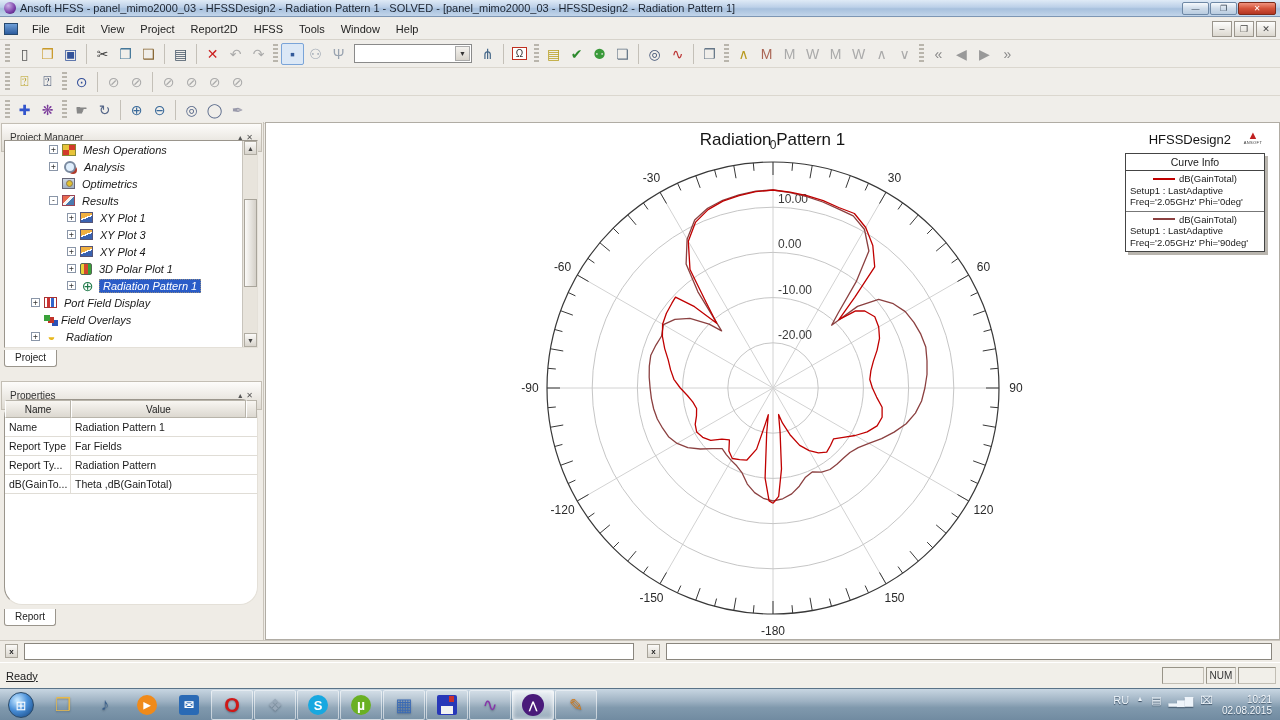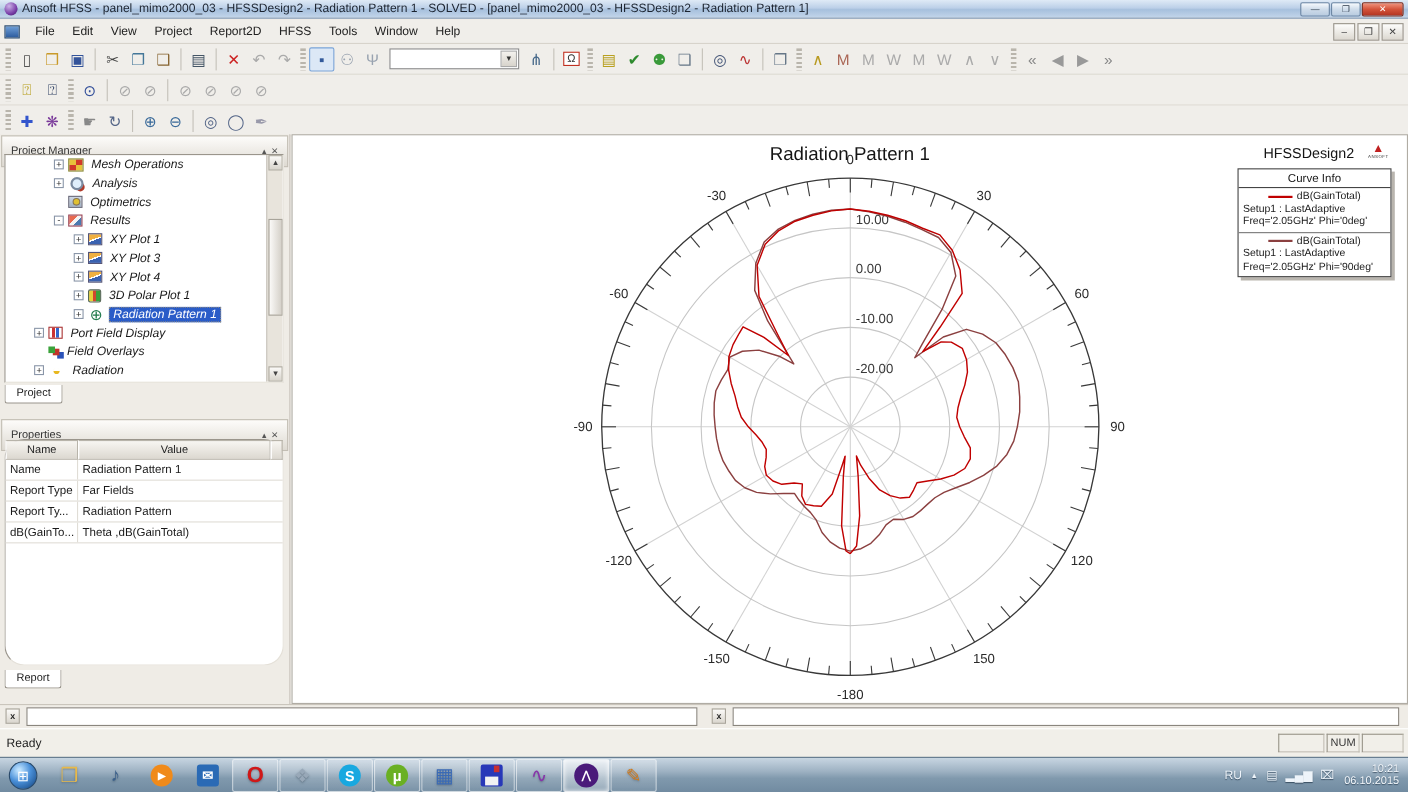--- a/index.html
+++ b/index.html
@@ -109,42 +109,42 @@
   .leg-swatch { width:22px; height:2px; display:inline-block; }
   #polar-svg { position:absolute; left:0; top:0; }
 
   
   #messages { position:absolute; left:0; top:640px; width:1280px; height:22px; background:#efece6; border-top:1px solid #cac5bc; display:flex; }
   .msg-pane { position:relative; height:22px; }
   .msg-x { position:absolute; left:5px; top:3px; width:13px; height:14px; background:linear-gradient(#fbfaf8,#dad6ce);
     border:1px solid #a8a49a; font-size:8px; font-weight:bold; text-align:center; line-height:13px; color:#222; }
   .msg-field { position:absolute; left:24px; right:8px; top:2px; height:17px; background:#fff; border:1px solid #8a867e; }
   #status { position:absolute; left:0; top:662px; width:1280px; height:26px; background:#f1efe9; border-top:1px solid #fff; display:flex; align-items:center; }
-  #status-ready { margin-left:6px; font-size:11px; color:#222; }
+  #status-ready { margin-left:6px; font-size:11px; color:#222;text-decoration:underline; }
   .status-cells { margin-left:auto; display:flex; gap:2px; margin-right:4px; }
   .status-cell { height:17px; border:1px solid #c2beb4; border-top-color:#989488; border-left-color:#989488;
     font-size:10px; display:flex; align-items:center; justify-content:center; color:#333; background:#f1efe9; }
 
   
   #taskbar { position:absolute; left:0; top:688px; width:1280px; height:32px;
     background:linear-gradient(180deg,#c8d6e2 0%,#9db1c2 40%,#8099ad 60%,#718ba1 100%);
     border-top:1px solid #5a7388; display:flex; align-items:center; }
   .task-item { width:42px; height:30px; margin-top:1px; display:flex; align-items:center; justify-content:center; position:relative; }
   .task-item.boxed { border:1px solid rgba(255,255,255,.55); border-radius:2px;
     background:linear-gradient(rgba(255,255,255,.28),rgba(255,255,255,.06)); margin-left:1px; }
   .task-item.active { background:linear-gradient(rgba(255,255,255,.65),rgba(255,255,255,.25));
     box-shadow:inset 0 0 4px rgba(255,255,255,.8); }
   .t-circle { border-radius:50%; display:flex; align-items:center; justify-content:center; color:#fff; font-weight:bold; }
   .task-start .orb { width:26px; height:26px; border-radius:50%; font-size:13px; color:#fff;
     background:radial-gradient(circle at 35% 30%,#bfe3ff 5%,#4a90d9 45%,#1b4e8a 90%);
     border:1px solid #2a4a6a; display:flex; align-items:center; justify-content:center; }
   .task-floppy { width:20px; height:20px; background:#2838b8; border-radius:2px; position:relative; }
   .task-floppy::before { content:""; position:absolute; left:4px; bottom:1px; width:12px; height:8px; background:#f2f2f2; }
   .task-floppy::after { content:""; position:absolute; right:3px; top:1px; width:5px; height:6px; background:#c83030; }
-  #tray { margin-left:auto; display:flex; align-items:center; gap:9px; padding-right:8px; color:#eef4fa; }
+  #tray { margin-left:auto; display:flex; align-items:flex-start; gap:9px; padding-right:8px; color:#eef4fa; }
   .tray-glyph { font-size:11px; text-shadow:0 1px 1px #3a4f63; }
   #tray-clock { text-align:right; font-size:10px; line-height:11px; color:#f4f8fc; text-shadow:0 1px 1px #3a4f63; }
 </style>
 </head>
 <body>
 
 <div id="titlebar">
   <div class="app-orb"></div>
   <div id="title-text">Ansoft HFSS - panel_mimo2000_03 - HFSSDesign2 - Radiation Pattern 1 - SOLVED - [panel_mimo2000_03 - HFSSDesign2 - Radiation Pattern 1]</div>
   <div class="win-btns">
@@ -677,16 +677,16 @@
   <div id="tray">
     <span class="tray-glyph" style="font-size:11px;">RU</span>
     <span class="tray-glyph" style="font-size:8px;">▴</span>
     <span id="tray-icons" style="display:flex; gap:7px;">
         <span class="tray-glyph">▤</span>
         <span class="tray-glyph">▂▄▆</span>
         <span class="tray-glyph">⌧</span>
       </span>
     <div id="tray-clock">
       <div>10:21</div>
-      <div>06.10.2015</div>
+      <div>02.08.2015</div>
     </div>
   </div>
 </div>
 
 </body></html>

